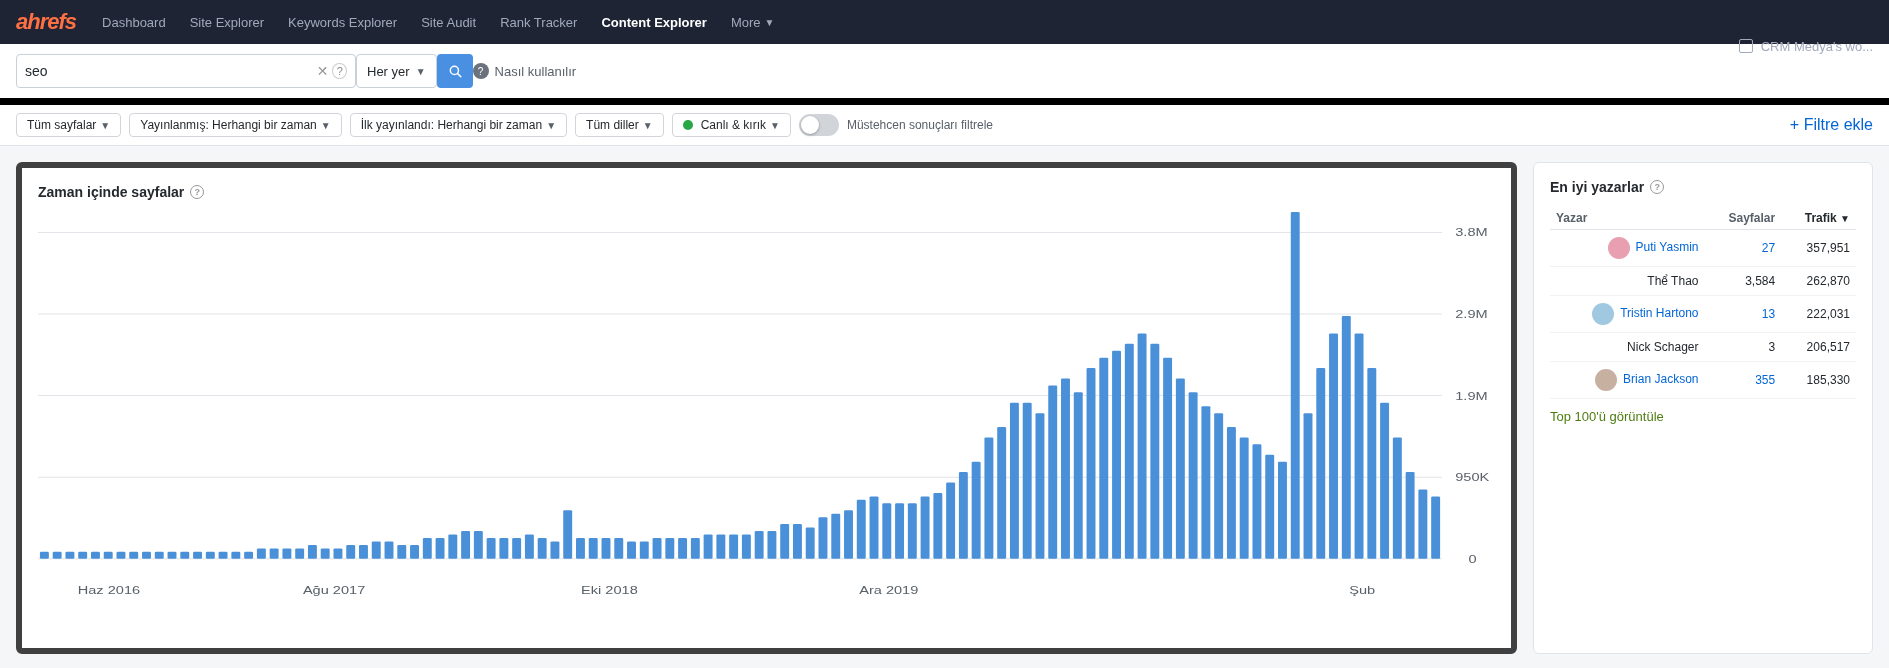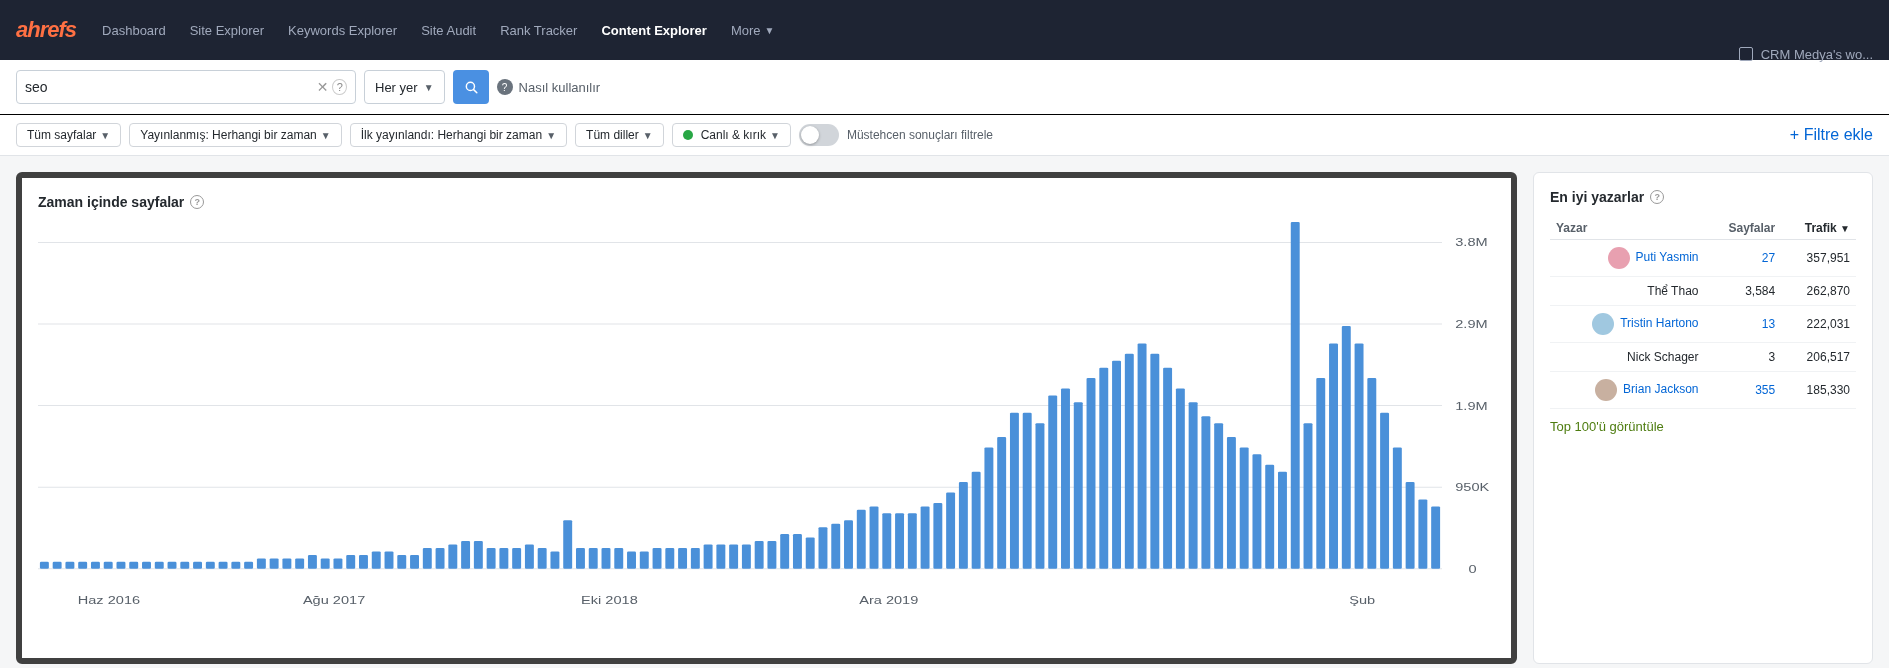--- a/index.html
+++ b/index.html
@@ -4,21 +4,21 @@
   <style>
     * { box-sizing: border-box; margin: 0; padding: 0; }
     body { font-family: -apple-system, BlinkMacSystemFont, 'Segoe UI', Arial, sans-serif; font-size: 13px; background: #f5f6f7; }
 
     
     .nav-bar {
       background: #1e2433;
       display: flex;
       align-items: center;
       padding: 0 16px;
-      height: 60px;
+      height: 44px;
       gap: 4px;
     }
     .nav-logo {
       color: #ff7043;
       font-size: 22px;
       font-weight: 900;
       font-style: italic;
       margin-right: 12px;
       letter-spacing: -1px;
     }
@@ -53,25 +53,24 @@
     .window-icon {
       width: 14px; height: 14px;
       border: 1px solid #a0a9bc;
       border-radius: 2px;
       display: inline-block;
     }
 
     
     .search-bar {
       background: #fff;
-      border-bottom: 1px solid #000000;
+      border-bottom: 7px solid #000000;
       padding: 10px 16px;
       display: flex;
       align-items: center;
-      gap: 8px;
     }
     .search-input-wrap {
       display: flex;
       align-items: center;
       border: 1px solid #c8d0d8;
       border-radius: 4px;
       background: #fff;
       padding: 0 8px;
       height: 34px;
       width: 340px;

